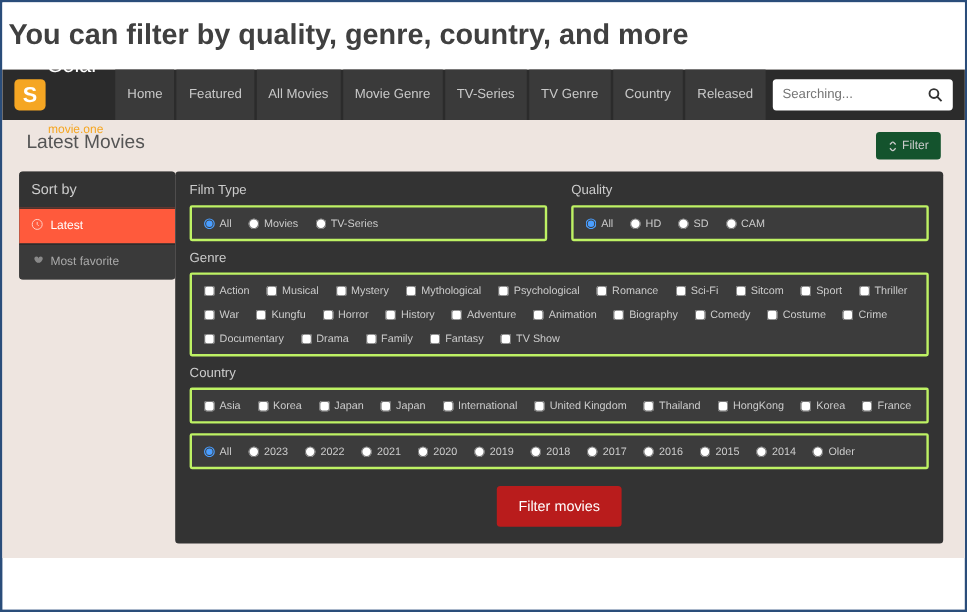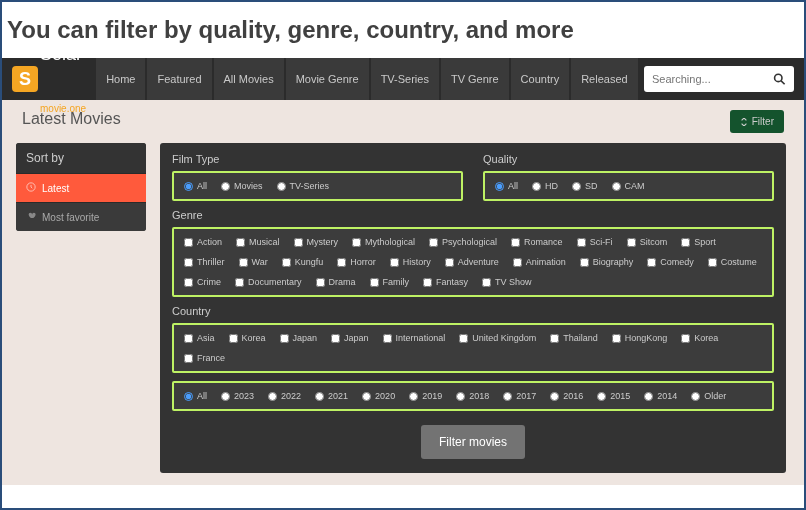--- a/index.html
+++ b/index.html
@@ -13,36 +13,36 @@
 .logo-text { color: #fff; font-size: 18px; line-height: 1; }
 .logo-sub { color: #f5a623; font-size: 10px; margin-top: 40px; }
 .nav-items { display: flex; }
 .nav-item { color: #c9c9c9; font-size: 11px; padding: 0 10px; height: 42px; display: flex; align-items: center; background: #3a3a3a; margin-right: 2px; cursor: pointer; }
 .search-box { margin-left: auto; display: flex; align-items: center; background: #fff; border-radius: 3px; height: 26px; padding: 0 8px; width: 150px; }
 .search-box input { border: none; outline: none; font-size: 11px; color: #999; width: 100%; background: transparent; }
 .search-icon { width: 14px; height: 14px; }
 .page-head { display: flex; padding: 10px 20px; }
 .page-title { font-size: 16px; color: #555; flex: 1; }
 .filter-btn { background: #14532d; color: #ccc; font-size: 10px; border: none; padding: 6px 10px; border-radius: 3px; cursor: pointer; display: flex; align-items: center; gap: 4px; }
-.content-row { display: flex; gap: 14px; padding: 0 18px 12px 14px; }
+.content-row { display: flex; padding: 0 18px 12px 14px; }
 .sidebar { width: 130px; background: #333; border-radius: 3px; overflow: hidden; height: fit-content; }
 .side-head { color: #ccc; font-size: 12px; padding: 8px 10px; background: #333; }
 .side-item { display: flex; align-items: center; gap: 6px; padding: 8px 10px; color: #aaa; font-size: 10px; cursor: pointer; background: #3a3a3a; border-top: 1px solid #2a2a2a; }
 .side-item.active { background: #ff5a3c; color: #fff; }
 .side-icon { width: 10px; height: 10px; opacity: 0.7; flex-shrink:0; }
 .main { flex: 1; background: #333; border-radius: 3px; padding: 10px 12px 14px 12px; }
 .top-filters { display: flex; gap: 20px; }
 .filter-group { flex: 1; }
 .group-title { color: #ccc; font-size: 11px; margin-bottom: 6px; }
 .group-body { background: #3c3c3c; border: 2px solid #bef264; border-radius: 2px; padding: 8px 10px; display: flex; flex-wrap: wrap; gap: 10px 14px; }
 .opt { display: flex; align-items: center; gap: 4px; color: #ccc; font-size: 9px; white-space: nowrap; cursor: pointer; }
 .opt input { width: 9px; height: 9px; accent-color: #4a9eff; }
 .opt input[type=radio] { accent-color: #4a9eff; }
 .section { margin-top: 8px; }
-.filter-submit { display: block; margin: 14px auto 0 auto; background: #737373; color: #fff; border: none; padding: 10px 18px; font-size: 12px; border-radius: 3px; cursor: pointer; }
+.filter-submit { display: block; margin: 14px auto 0 auto; background: #b91c1c; color: #fff; border: none; padding: 10px 18px; font-size: 12px; border-radius: 3px; cursor: pointer; }
 </style>
 </head>
 <body>
 
 <div class="outer-frame">
   <div class="caption-bar">You can filter by quality, genre, country, and more</div>
   <div class="app-wrap">
     <div class="top-nav">
       <div class="logo">
         <div class="logo-badge">S</div>

